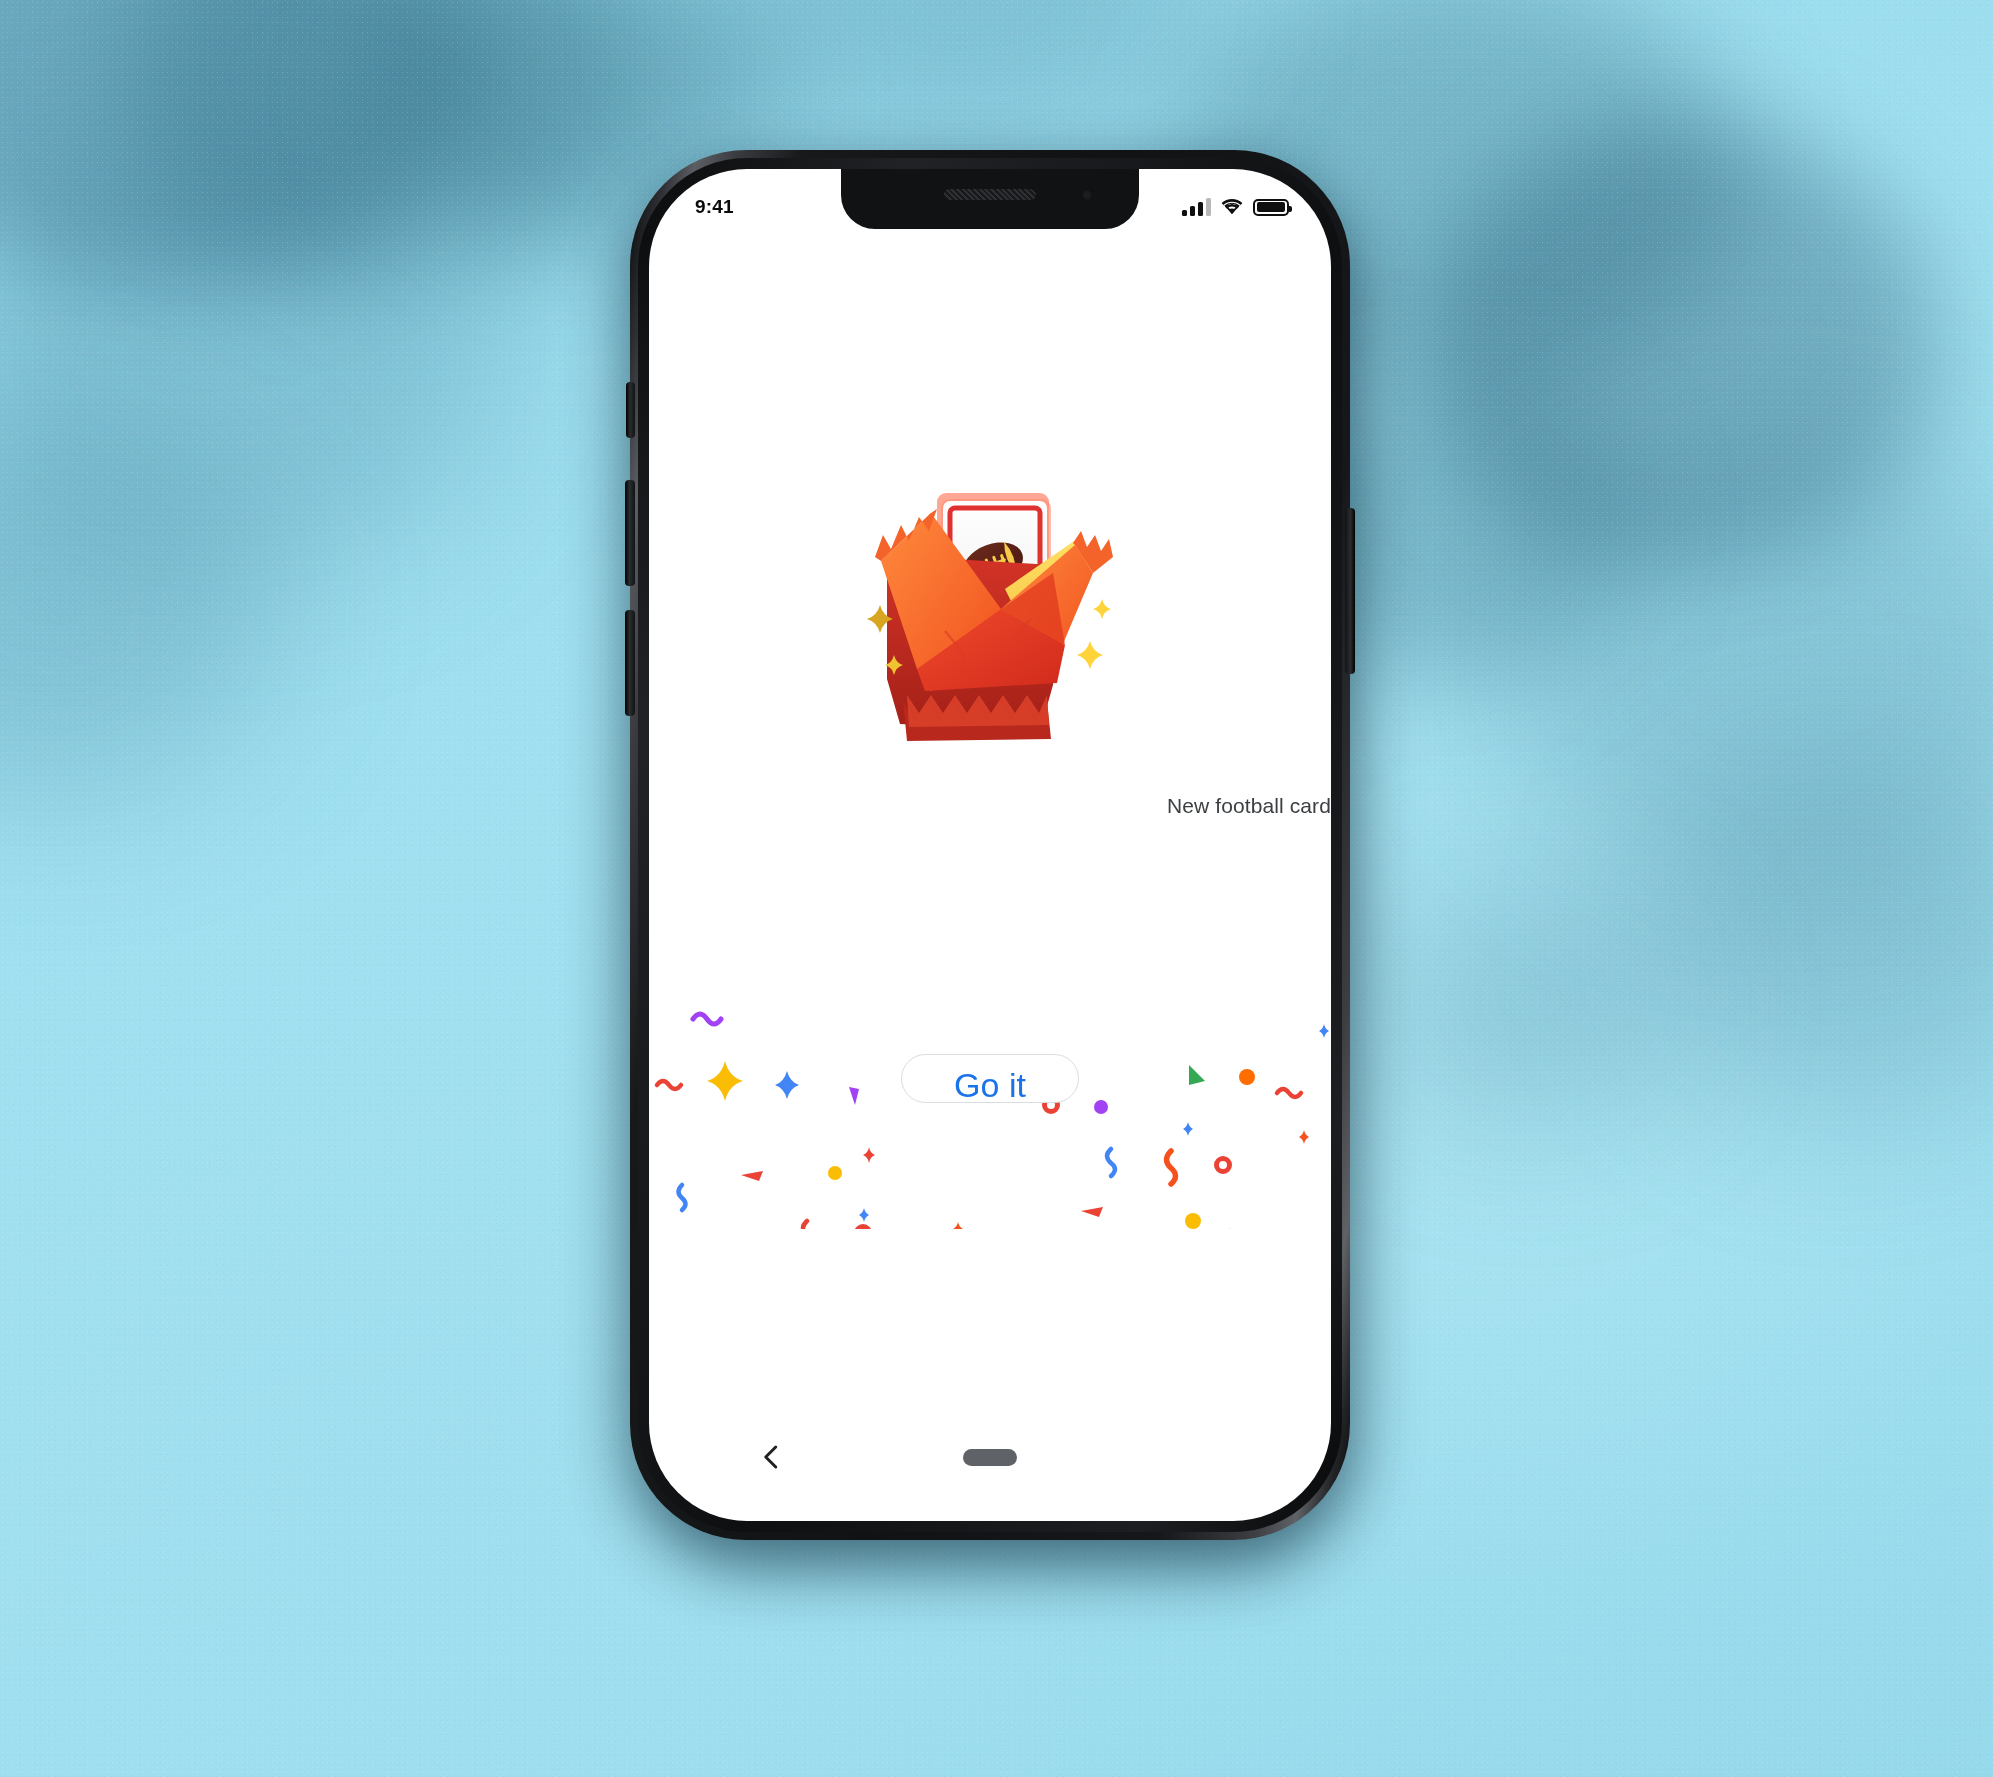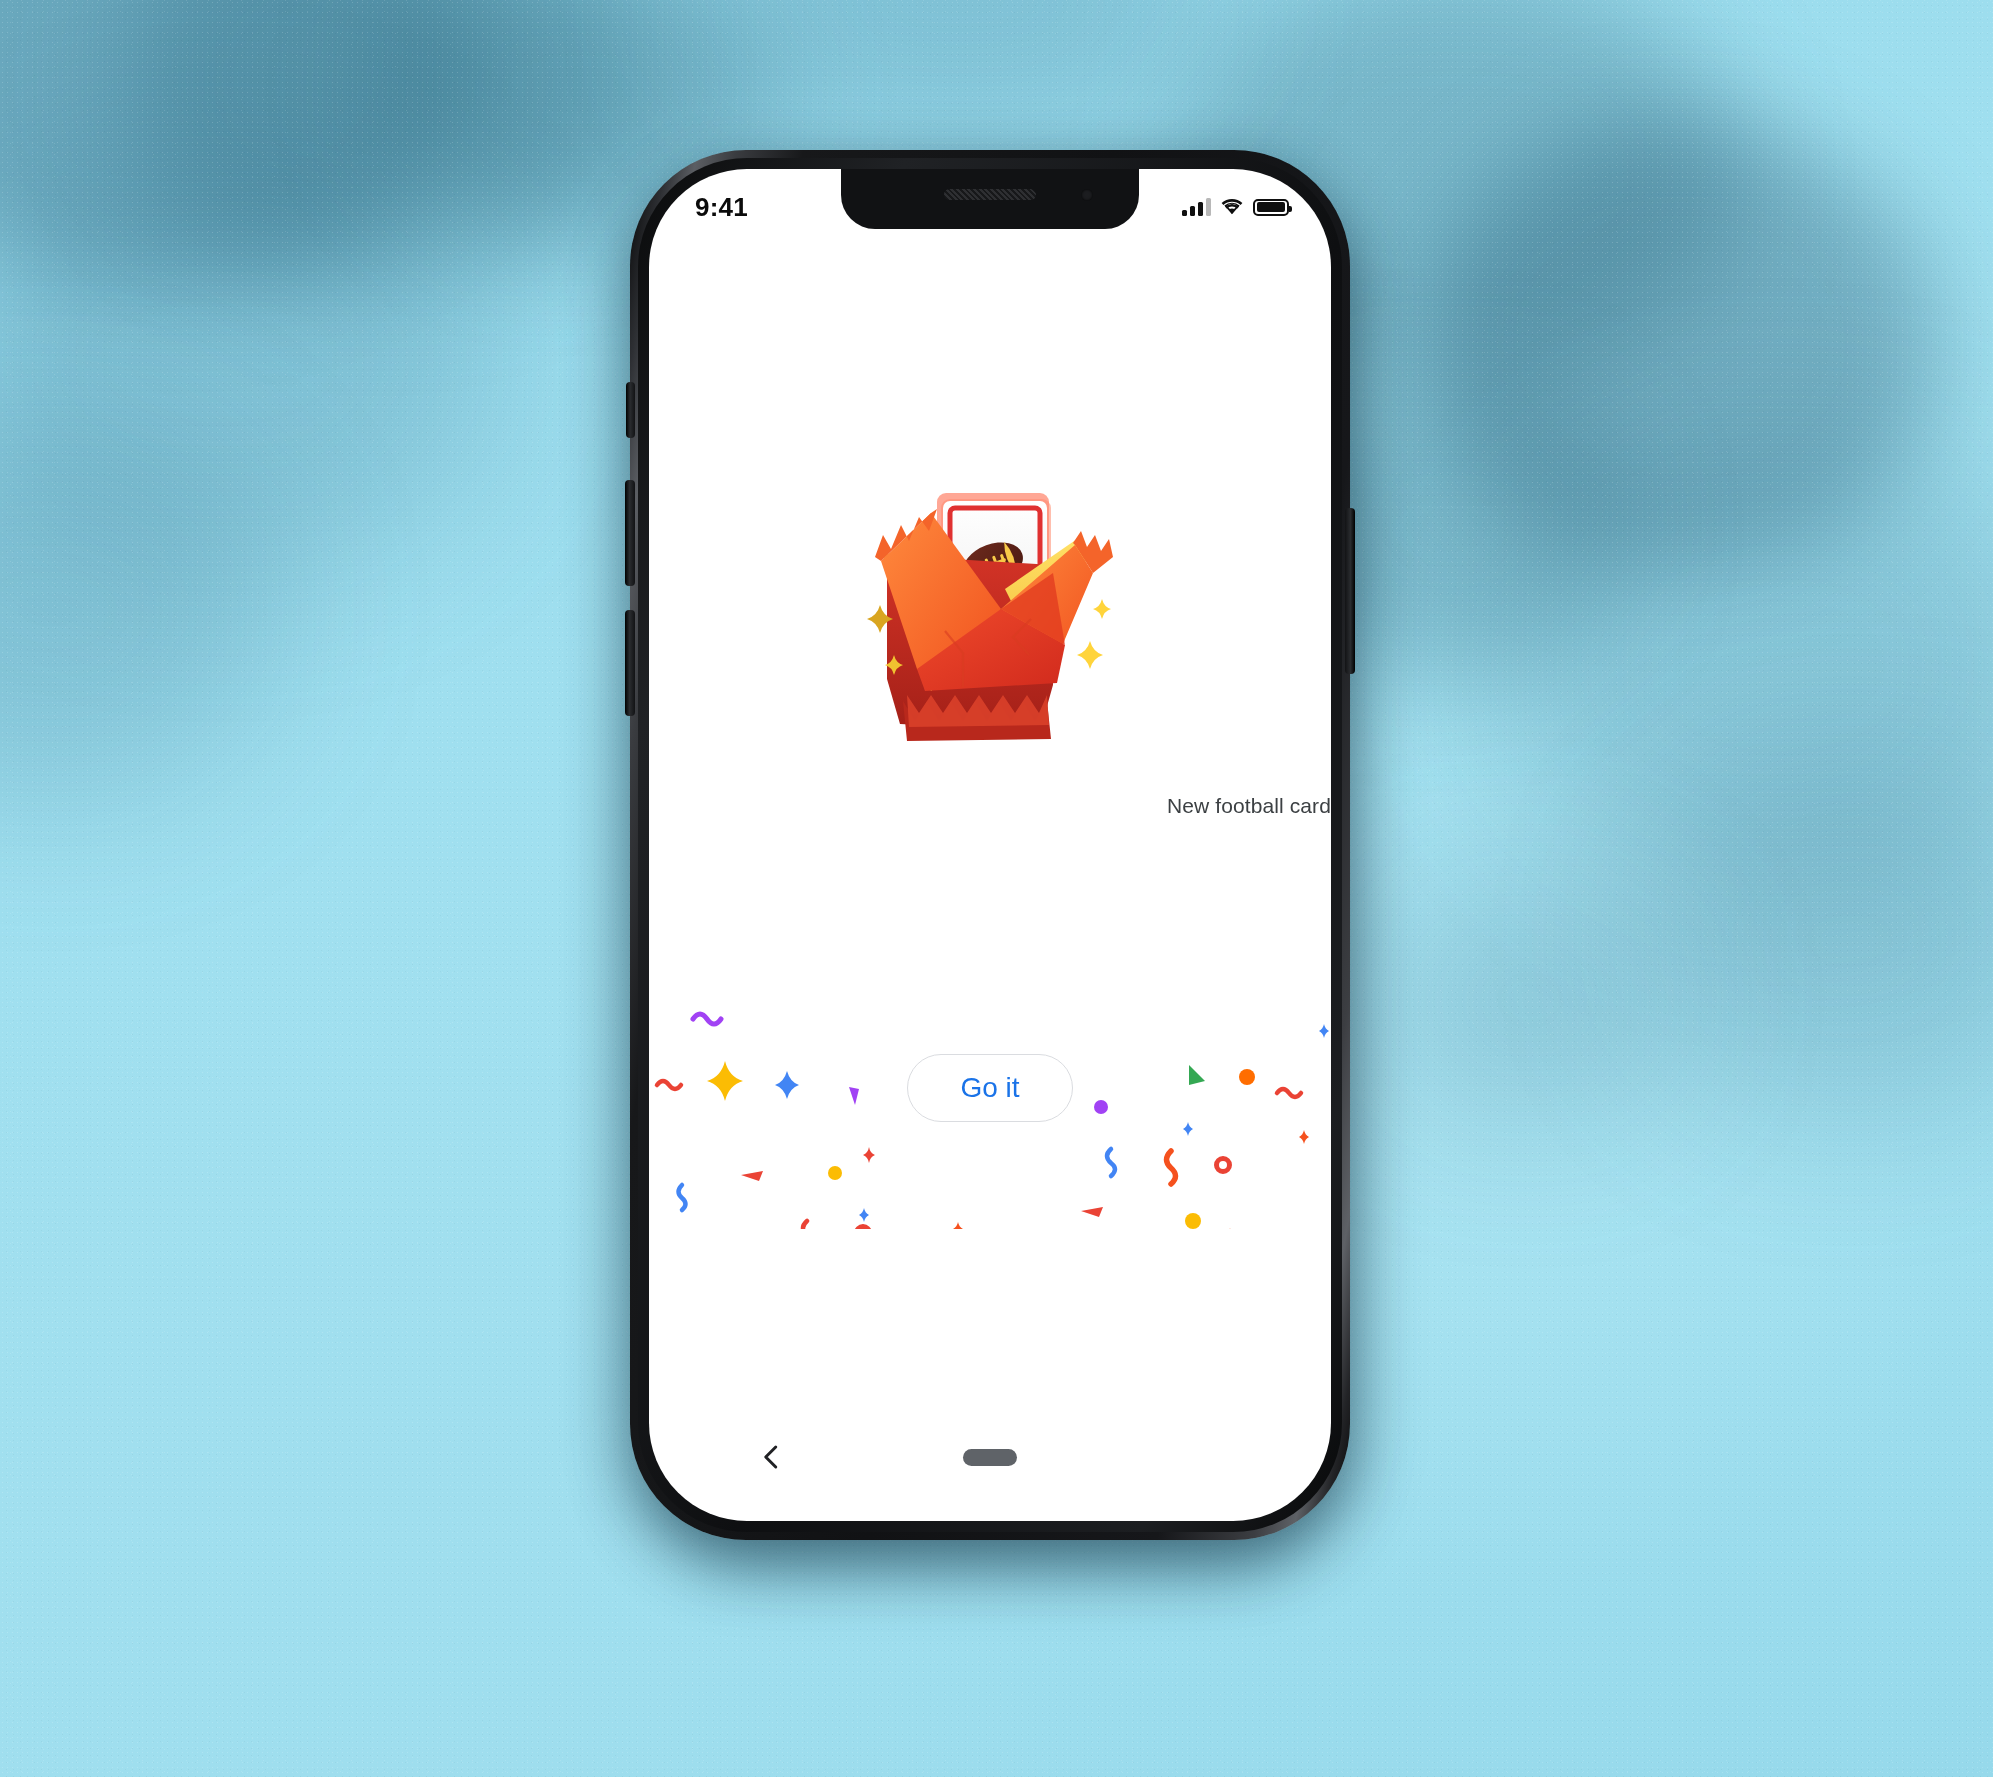--- a/index.html
+++ b/index.html
@@ -136,21 +136,21 @@
     top: 0; left: 0; right: 0;
     height: 62px;
     display: flex;
     align-items: center;
     justify-content: space-between;
     padding: 14px 42px 0 46px;
     box-sizing: border-box;
     z-index: 7;
   }
   .status-time {
-    font-size: 26px;
+    font-size: 19px;
     font-weight: bold;
     color: #0b0b0b;
     letter-spacing: .2px;
   }
   .status-right {
     display: flex;
     align-items: center;
     gap: 9px;
   }
   .sig { display: flex; align-items: flex-end; gap: 3px; height: 18px; }
@@ -236,23 +236,23 @@
     left: 0; right: 0;
     top: 885px;
     display: flex;
     justify-content: center;
   }
   .cta {
     background: #fff;
     border: 1.6px solid #dadce0;
     border-radius: 40px;
     padding: 0 52px;
-    height: 68px;
+    height: 49px;
     line-height: 60px;
-    font-size: 28px;
+    font-size: 34px;
     color: #1a73e8;
     cursor: pointer;
     font-family: "Liberation Sans", sans-serif;
   }
 
   .navbar {
     position: absolute;
     left: 0; right: 0;
     bottom: 36px;
     height: 56px;

